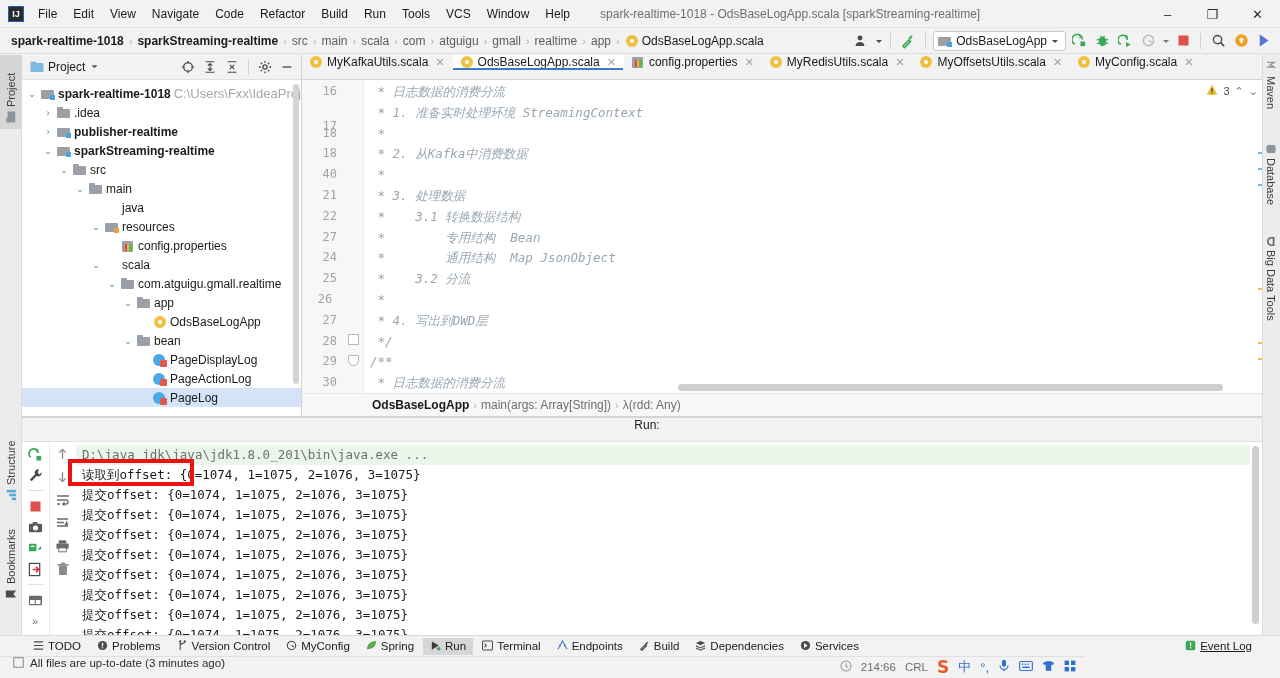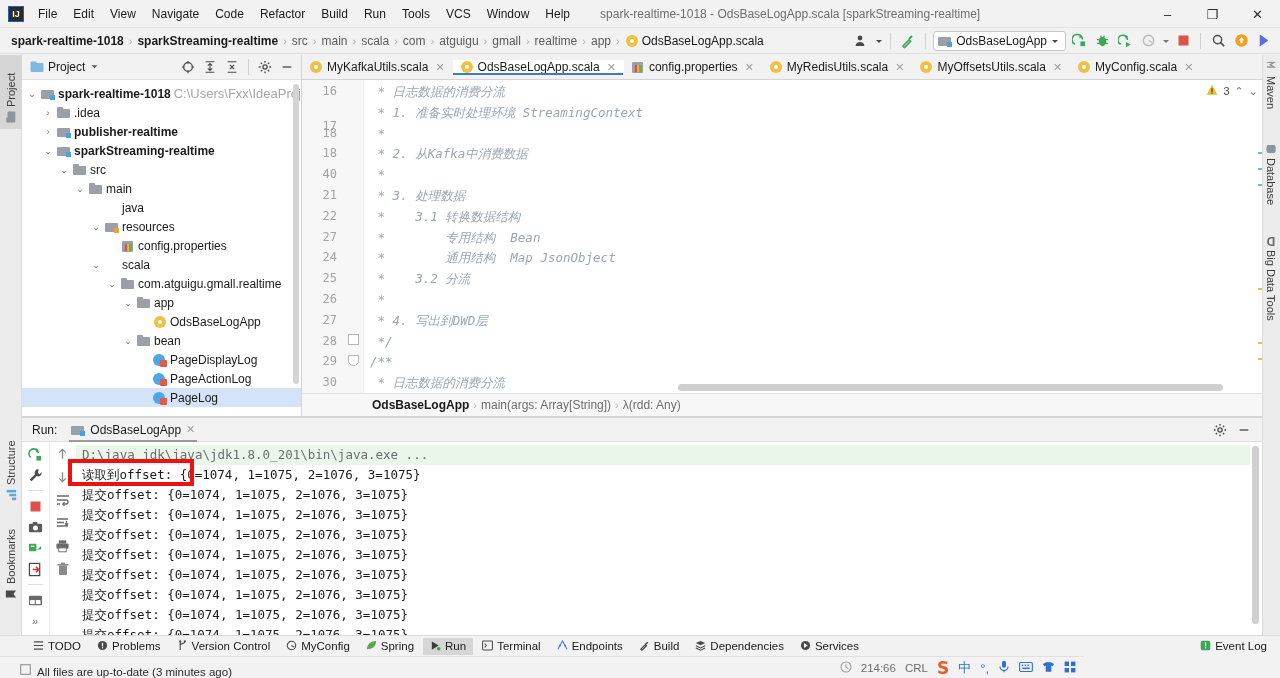--- a/index.html
+++ b/index.html
@@ -151,21 +151,21 @@
     border-radius: 50%; background: #49a9e8;
   }
   .ic-class::after {
     content: ""; position: absolute; right: 0px; bottom: 0px; width: 7px; height: 7px;
     background: #e05a4a; border-radius: 1px;
   }
 
   
   .tabsbar {
     position: absolute; left: 302px; top: 55px; width: 978px; height: 25px;
-    background: #f2f2f2; display: flex; align-items: center;
+    background: #f2f2f2; display: flex; align-items: flex-start;
     border-bottom: 1px solid #d4d4d4;
   }
   .etab {
     display: flex; align-items: center; gap: 4px; padding: 0 7px;
     font-size: 12px; color: #1a1a1a; white-space: nowrap; position: relative;
     border-right: 1px solid transparent;
   }
   .etab.active { background: #fff; }
   .etab.active::after {
     content: ""; position: absolute; left: 0; right: 0; bottom: -1px;
@@ -239,21 +239,21 @@
     display: flex; align-items: center; gap: 4px; white-space: nowrap;
   }
 
   
   .runpanel {
     position: absolute; left: 22px; top: 417px; width: 1240px; height: 228px;
     background: #fff; border-top: 1px solid #d4d4d4;
   }
   .run-header {
     height: 24px; background: #f2f2f2; display: flex; align-items: center;
-    border-bottom: 1px solid #e0e0e0; padding-left: 10px; gap: 8px;
+    border-bottom: 1px solid #e0e0e0; padding-left: 10px; gap: 8px; flex-direction: column;
   }
   .run-label { font-size: 12px; color: #1a1a1a; }
   .run-tab {
     display: flex; align-items: center; gap: 5px; font-size: 12px;
     padding: 2px 6px; position: relative;
   }
   .run-tab::after {
     content: ""; position: absolute; left: 4px; right: 4px; bottom: -3px;
     height: 2px; background: #9a9a9a;
   }
@@ -297,27 +297,27 @@
   .bottombar {
     position: absolute; left: 0; bottom: 22px; width: 1280px; height: 21px;
     background: #f2f2f2; display: flex; align-items: center;
     border-top: 1px solid #dcdcdc; padding-left: 26px; gap: 2px;
   }
   .bb-item {
     display: flex; align-items: center; gap: 4px; font-size: 11.5px;
     color: #1a1a1a; padding: 2px 7px; white-space: nowrap;
   }
   .bb-item.active { background: #d6d6d6; }
-  .bb-right { margin-left: auto; display: flex; align-items: center; gap: 6px; padding-right: 6px; }
+  .bb-right { margin-left: auto; display: flex; align-items: center; gap: 6px; padding-right: 21px; text-decoration: underline; }
 
   
   .statusbar {
     position: absolute; left: 0; bottom: 0; width: 1084px; height: 22px;
-    background: #f2f2f2; display: flex; align-items: flex-end;
-    border-top: 1px solid #e0e0e0; padding-left: 20px; gap: 6px;
+    background: #f2f2f2; display: flex; align-items: flex-start;
+    border-top: 1px solid #e0e0e0; padding-left: 13px; gap: 6px;
   }
   .sb-text { font-size: 11.5px; color: #2b2b2b; }
   .sb-right { margin-left: auto; display: flex; align-items: center; gap: 9px; padding-right: 8px; }
   .sb-dim { color: #6e6e6e; font-size: 11.5px; }
   .sogou {
     color: #f05a28; font-weight: bold; font-size: 17px; font-family: "DejaVu Sans", sans-serif;
   }
   .ime-blue { color: #2f6fd0; font-size: 13px; }
 </style>
 </head>
@@ -683,21 +683,21 @@
           <div class="lnum" style="top: 4px;">16</div>
           <div class="lnum" style="top: 24.8px; margin-top: 14px;">17</div>
           <div class="lnum" style="top: 45.6px;">18</div>
           <div class="lnum" style="top: 66.4px;">18</div>
           <div class="lnum" style="top: 87.2px;">40</div>
           <div class="lnum" style="top: 108px;">21</div>
           <div class="lnum" style="top: 128.8px;">22</div>
           <div class="lnum" style="top: 149.6px;">27</div>
           <div class="lnum" style="top: 170.4px;">24</div>
           <div class="lnum" style="top: 191.2px;">25</div>
-          <div class="lnum" style="top: 212px;">26</div>
+          <div class="lnum" style="top: 212px; text-align: center;">26</div>
           <div class="lnum" style="top: 232.8px;">27</div>
           <div class="lnum" style="top: 253.6px;">28</div>
           <div class="lnum" style="top: 274.4px;">29</div>
           <div class="lnum" style="top: 295.2px;">30</div>
         </div>
       <div class="foldmark" style="top:254px"></div>
       <div class="foldmark" style="top:275px;border-radius:0 0 6px 6px"></div>
     </div>
     <div class="codearea">
       <div id="code-lines">

